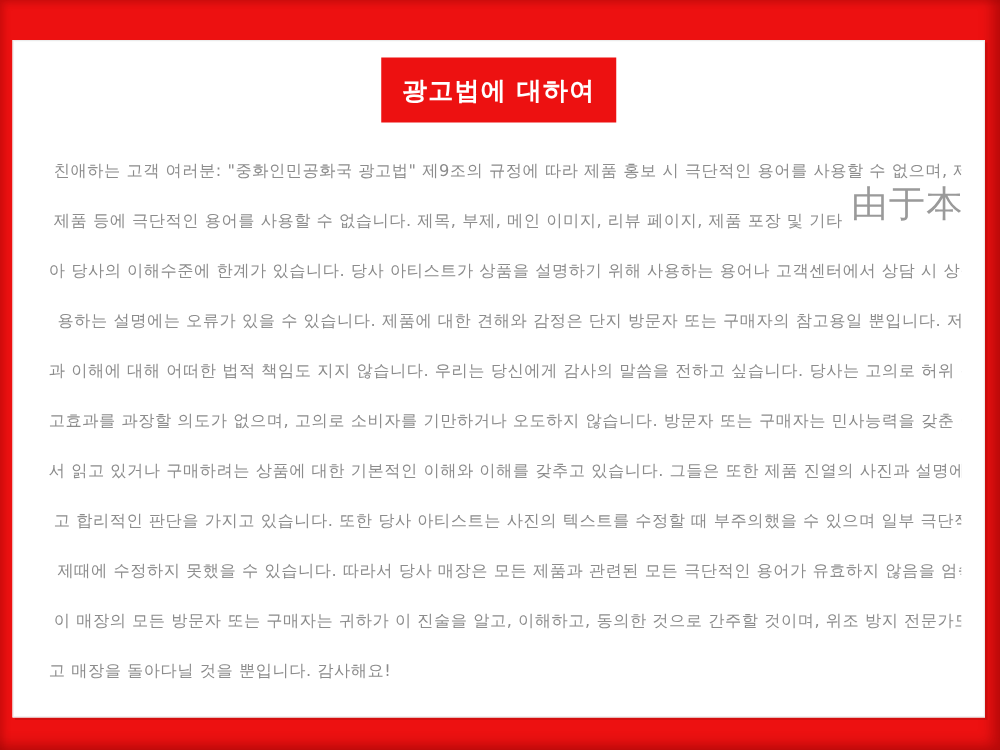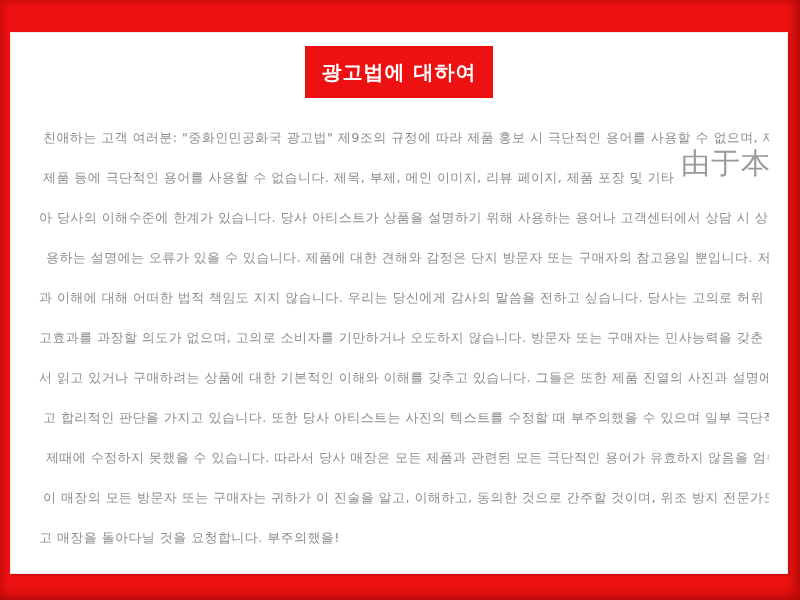--- a/index.html
+++ b/index.html
@@ -75,19 +75,19 @@
       <div class="line">친애하는 고객 여러분: "중화인민공화국 광고법" 제9조의 규정에 따라 제품 홍보 시 극단적인 용어를 사용할 수 없으며, 제품 목록 페이지,</div>
       <div class="line">제품 등에 극단적인 용어를 사용할 수 없습니다. 제목, 부제, 메인 이미지, 리뷰 페이지, 제품 포장 및 기타 위치. 매장에는 상품이 많</div>
       <div class="line">아 당사의 이해수준에 한계가 있습니다. 당사 아티스트가 상품을 설명하기 위해 사용하는 용어나 고객센터에서 상담 시 상품을 소개할 때 사</div>
       <div class="line">용하는 설명에는 오류가 있을 수 있습니다. 제품에 대한 견해와 감정은 단지 방문자 또는 구매자의 참고용일 뿐입니다. 저희 매장은 귀하의 판단</div>
       <div class="line">과 이해에 대해 어떠한 법적 책임도 지지 않습니다. 우리는 당신에게 감사의 말씀을 전하고 싶습니다. 당사는 고의로 허위 광고를 하거나 광</div>
       <div class="line">고효과를 과장할 의도가 없으며, 고의로 소비자를 기만하거나 오도하지 않습니다. 방문자 또는 구매자는 민사능력을 갖춘 이성적인 사람으로</div>
       <div class="line">서 읽고 있거나 구매하려는 상품에 대한 기본적인 이해와 이해를 갖추고 있습니다. 그들은 또한 제품 진열의 사진과 설명에 대해 기본적이</div>
       <div class="line">고 합리적인 판단을 가지고 있습니다. 또한 당사 아티스트는 사진의 텍스트를 수정할 때 부주의했을 수 있으며 일부 극단적인 용어를 누락하여</div>
       <div class="line">제때에 수정하지 못했을 수 있습니다. 따라서 당사 매장은 모든 제품과 관련된 모든 극단적인 용어가 유효하지 않음을 엄숙히 선언합니다.</div>
       <div class="line">이 매장의 모든 방문자 또는 구매자는 귀하가 이 진술을 알고, 이해하고, 동의한 것으로 간주할 것이며, 위조 방지 전문가도 높은 품위를 가지</div>
-      <div class="line">고 매장을 돌아다닐 것을 요청합니다. 부주의했을!</div>
+      <div class="line">고 매장을 돌아다닐 것을 뿐입니다. 감사해요!</div>
     </div>
 
     <div class="watermark">由于本</div>
 
   </div>
 </div>
 
 </body></html>

